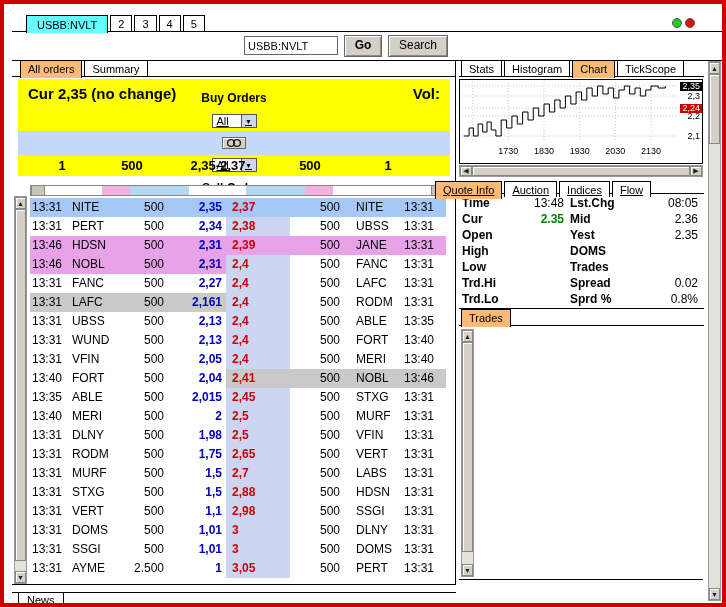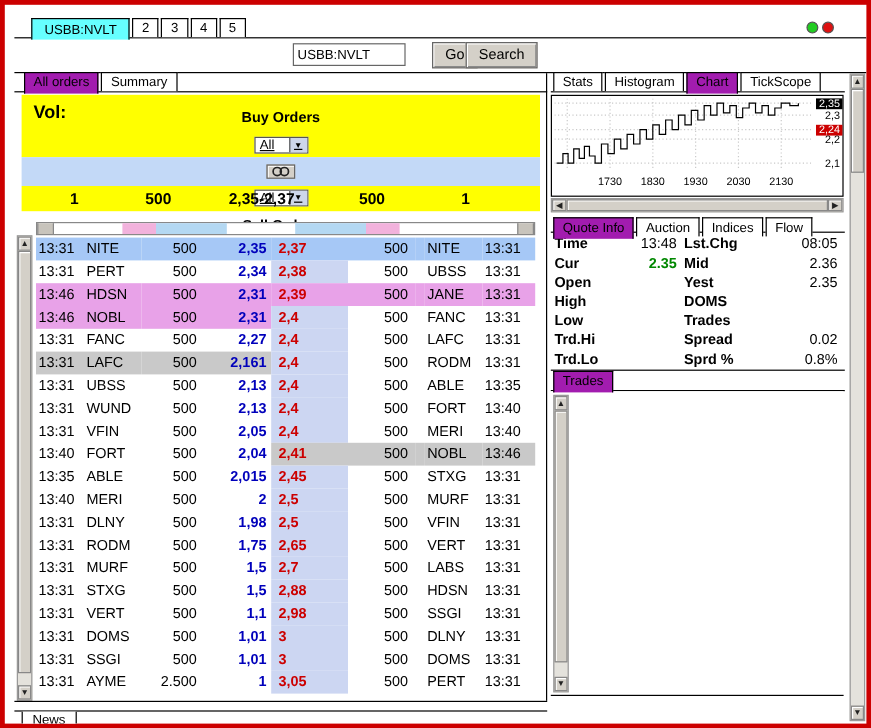--- a/index.html
+++ b/index.html
@@ -6,31 +6,31 @@
   body{font-family:"Liberation Sans",sans-serif;background:#ffffff;}
   #window{position:relative;width:726px;height:607px;box-sizing:border-box;
           border:4px solid var(--frame-red,#cc0000);background:#fff;overflow:hidden;}
 
   .rule{position:absolute;height:0;border-top:1px solid #000;}
 
   
   .tabs{position:absolute;display:flex;align-items:flex-end;gap:2px;z-index:2;}
   .tab{border:1px solid #000;border-bottom:none;background:#fff;font-size:11px;
        padding:2px 7px 1px;white-space:nowrap;margin-bottom:1px;cursor:default;}
-  .tab.active{margin-bottom:-1px;padding-bottom:3px;background:#a21caf;z-index:3;}
+  .tab.active{margin-bottom:-1px;padding-bottom:3px;background:#fdba74;z-index:3;}
   .tab.symbol{background:var(--tab-cyan,#66ffff);padding:3px 10px 2px;}
 
   
   #page-title{position:absolute;left:18px;top:35px;font-size:13px;font-weight:bold;}
   #symbol-input{position:absolute;left:240px;top:32px;width:94px;height:19px;box-sizing:border-box;
        border:1px solid #666;font-size:11px;font-family:"Liberation Sans",sans-serif;padding:1px 3px;}
   .btn{position:absolute;height:20px;background:#d4d0c8;border:1px solid #666;
        box-shadow:inset 1px 1px 0 #fff, inset -1px -1px 0 #8a8a8a;
        font-size:12px;text-align:center;line-height:18px;cursor:default;}
-  #go-btn{left:356px;top:31px;width:36px;}
+  #go-btn{left:340px;top:31px;width:36px;font-weight:bold;}
   #search-btn{left:384px;top:31px;width:58px;}
 
   
   #left-border{position:absolute;left:451px;top:57px;height:523px;border-left:1px solid #000;}
   #yellow-box{position:absolute;left:14px;top:75px;width:432px;}
   #cur-row{background:var(--accent-yellow,#ffff00);height:52px;display:flex;justify-content:space-between;
        align-items:flex-start;padding:6px 10px 0;box-sizing:border-box;font-size:15px;font-weight:bold;}
   #controls-row{background:var(--controls-blue,#c3d9f7);height:24px;display:flex;align-items:center;
        justify-content:center;gap:9px;font-size:12px;font-weight:bold;flex-direction:column;}
   .combo{display:inline-flex;align-items:center;background:#fff;border:1px solid #555;height:17px;
@@ -132,20 +132,21 @@
 
   <div class="tabs" id="left-tabs" style="left:16px;top:57px;height:16px;">
       <span class="tab active">All orders</span>
       <span class="tab">Summary</span>
     </div>
   <div class="rule" style="left:8px;top:72px;width:444px;"></div>
   <div id="left-border"></div>
 
   <div id="yellow-box">
     <div id="cur-row">
+      <span>Cur 2,35 (no change)</span>
       <span>Vol:</span>
     </div>
     <div id="controls-row">
       <span>Buy Orders</span>
       <span class="combo">
         <span class="combo-val">All</span>
         <span class="combo-arrow">▼</span>
       </span>
       <span id="link-btn">
         <svg width="16" height="10" viewBox="0 0 16 10">
@@ -448,21 +449,21 @@
         <span style="left: 140.367px;">2030</span>
         <span style="left: 176.033px;">2130</span>
       </div>
   </div>
   <div class="sb h" style="left:455px;top:161px;width:244px;height:12px;">
     <div class="sb-btn" style="left:0;">◀</div>
     <div class="sb-thumb" style="left:12px;width:218px;"></div>
     <div class="sb-btn" style="right:0;">▶</div>
   </div>
 
-  <div class="tabs" id="quote-tabs" style="left:457px;top:174px;height:20px;">
+  <div class="tabs" id="quote-tabs" style="left:431px;top:174px;height:20px;text-decoration:underline;">
       <span class="tab active">Quote Info</span>
       <span class="tab">Auction</span>
       <span class="tab">Indices</span>
       <span class="tab">Flow</span>
     </div>
   <div class="rule" style="left:455px;top:189px;width:245px;"></div>
   <div id="quote-grid">
       <div class="q-row">
         <div class="q-label">Time</div>
         <div class="q-val">13:48</div>

